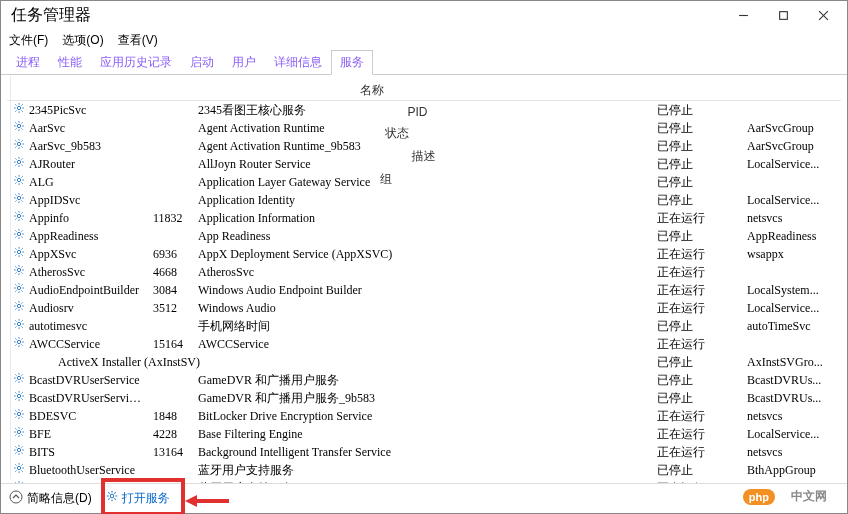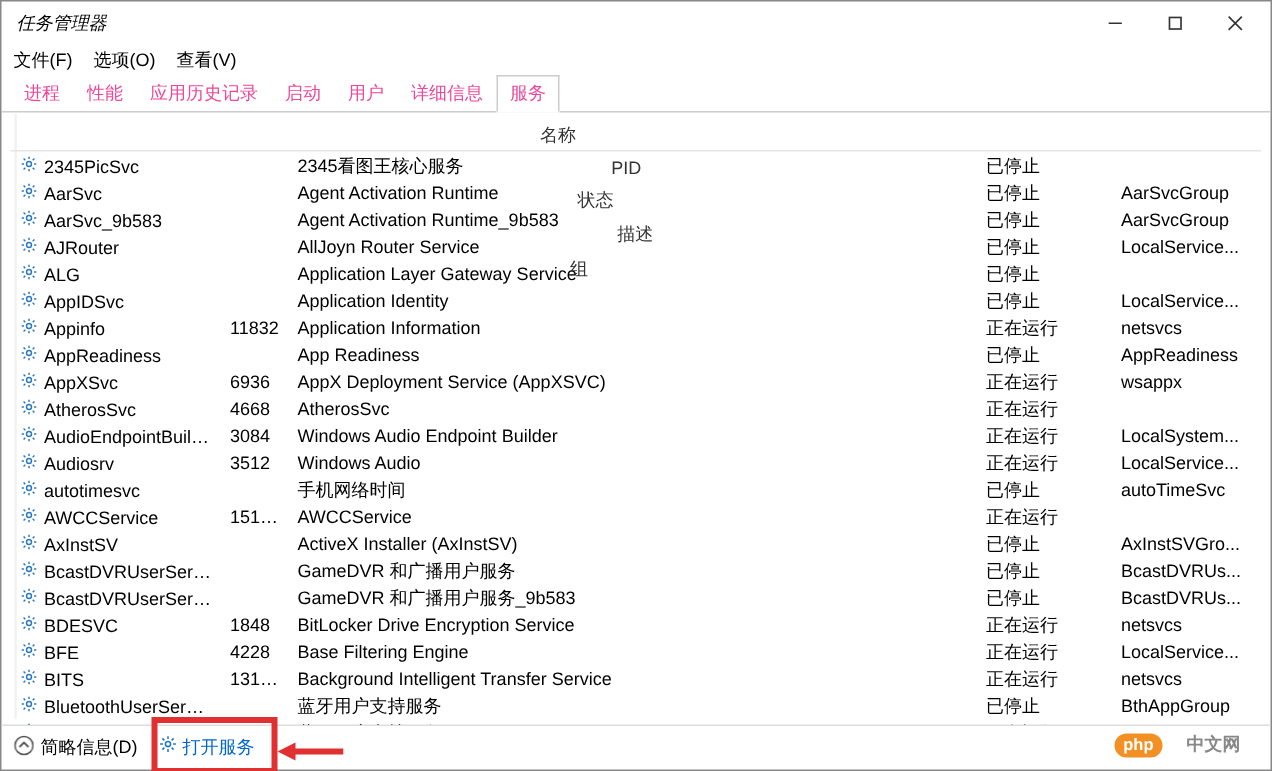--- a/index.html
+++ b/index.html
@@ -1,39 +1,39 @@
 <!DOCTYPE html>
 <html><head>
 <meta charset="utf-8">
 <style>
   * { box-sizing: border-box; margin: 0; padding: 0; }
   body { font-family: "Microsoft YaHei", "Segoe UI", Tahoma, sans-serif; font-size: 12px; background: #fff; color: #000; }
   .window { width: 848px; height: 514px; border: 1px solid #888; background: #fff; display: flex; flex-direction: column; position: relative; }
   .titlebar { height: 28px; display: flex; align-items: center; padding: 0 4px; }
-  .titlebar .title { flex: 1; padding-left: 6px; font-size: 12px; font-style: italic; }
+  .titlebar .title { flex: 1; padding-left: 6px; font-size: 16px; }
   .winbtns { display: flex; }
   .winbtn { width: 40px; height: 26px; display: flex; align-items: center; justify-content: center; font-size: 11px; color: #333; }
   .winbtn svg { width: 11px; height: 11px; }
   .menubar { height: 22px; display: flex; align-items: center; padding: 0 6px; gap: 10px; font-size: 12px; }
   .menuitem { padding: 2px 2px; }
   .tabs { height: 24px; display: flex; align-items: flex-end; padding: 0 6px; font-size: 12px; border-bottom: 1px solid #ccc; }
-  .tab { padding: 3px 8px; border: 1px solid transparent; border-bottom: none; color: #ec4899; }
+  .tab { padding: 3px 8px; border: 1px solid transparent; border-bottom: none; color: #8b5cf6; }
   .tab.active { border: 1px solid #ccc; border-bottom: 1px solid #fff; background: #fff; position: relative; top: 1px; }
   .headers { height: 22px; display: flex; align-items: center; border-bottom: 1px solid #e5e5e5; position: relative; margin: 4px 6px 0 6px; flex-direction: column; }
   .headers .col { padding: 3px 6px; font-size: 12px; color: #333; border-right: 1px solid transparent; }
   .col-name { width: 140px; }
   .col-pid { width: 45px; text-align: left; }
   .col-desc { flex: 1; min-width: 0; }
   .col-status { width: 90px; }
   .col-group { width: 100px; }
   .tbody { flex: 1; overflow-y: scroll; margin: 0 6px; }
   .tbody::-webkit-scrollbar { width: 17px; }
   .tbody::-webkit-scrollbar-track { background: #f0f0f0; }
   .tbody::-webkit-scrollbar-thumb { background: #c2c2c2; border: 1px solid #e8e8e8; }
-  .row { display: flex; align-items: center; height: 18px; font-size: 12px; }
+  .row { display: flex; align-items: center; height: 18px; font-size: 12px; font-family: Liberation Serif, serif; }
   .row .cell { padding: 0 6px; white-space: nowrap; overflow: hidden; text-overflow: ellipsis; }
   .row .icon { display: inline-flex; align-items: center; margin-right: 4px; }
   .gear-icon svg { width: 12px; height: 12px; }
   .footer { height: 30px; border-top: 1px solid #ddd; display: flex; align-items: center; padding: 12px 8px; gap: 4px; position: relative; }
   .footer .less { display: inline-flex; align-items: center; gap: 4px; }
   .footer .open-services { color: #0066cc; margin-left: 10px; display: inline-flex; align-items: flex-start; gap: 4px; }
   .callout { position: absolute; border: 4px solid #e03030; width: 84px; height: 38px; left: 100px; top: -6px; pointer-events: none; }
   .arrow { position: absolute; left: 184px; top: 10px; pointer-events: none; }
   .arrow svg { width: 44px; height: 14px; }
   .watermark { position: absolute; right: 20px; bottom: 8px; display: flex; align-items: center; gap: 16px; }
@@ -388,35 +388,20 @@
                 <line x1="11.3" y1="4.7" x2="12.8" y2="3.2"></line>
               </g>
             </svg>
           </span><span>AWCCService</span></div>
         <div class="cell col-pid">15164</div>
         <div class="cell col-desc">AWCCService</div>
         <div class="cell col-status">正在运行</div>
         <div class="cell col-group"></div>
       </div>
       <div class="row">
-        <div class="cell col-name"><span class="icon gear-icon">
-            <svg viewBox="0 0 16 16">
-              <circle cx="8" cy="8" r="2.2" fill="none" stroke="#2a7abf" stroke-width="1.3"></circle>
-              <g stroke="#2a7abf" stroke-width="1.3">
-                <line x1="8" y1="1.5" x2="8" y2="3.5"></line>
-                <line x1="8" y1="12.5" x2="8" y2="14.5"></line>
-                <line x1="1.5" y1="8" x2="3.5" y2="8"></line>
-                <line x1="12.5" y1="8" x2="14.5" y2="8"></line>
-                <line x1="3.2" y1="3.2" x2="4.7" y2="4.7"></line>
-                <line x1="11.3" y1="11.3" x2="12.8" y2="12.8"></line>
-                <line x1="3.2" y1="12.8" x2="4.7" y2="11.3"></line>
-                <line x1="11.3" y1="4.7" x2="12.8" y2="3.2"></line>
-              </g>
-            </svg>
-          </span><span>AxInstSV</span></div>
         <div class="cell col-pid"></div>
         <div class="cell col-desc">ActiveX Installer (AxInstSV)</div>
         <div class="cell col-status">已停止</div>
         <div class="cell col-group">AxInstSVGro...</div>
       </div>
       <div class="row">
         <div class="cell col-name"><span class="icon gear-icon">
             <svg viewBox="0 0 16 16">
               <circle cx="8" cy="8" r="2.2" fill="none" stroke="#2a7abf" stroke-width="1.3"></circle>
               <g stroke="#2a7abf" stroke-width="1.3">

